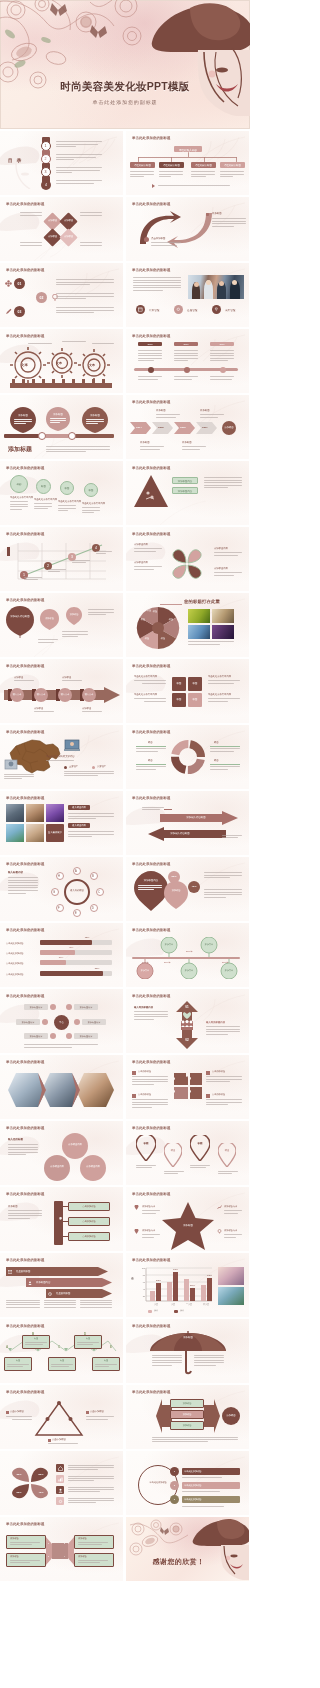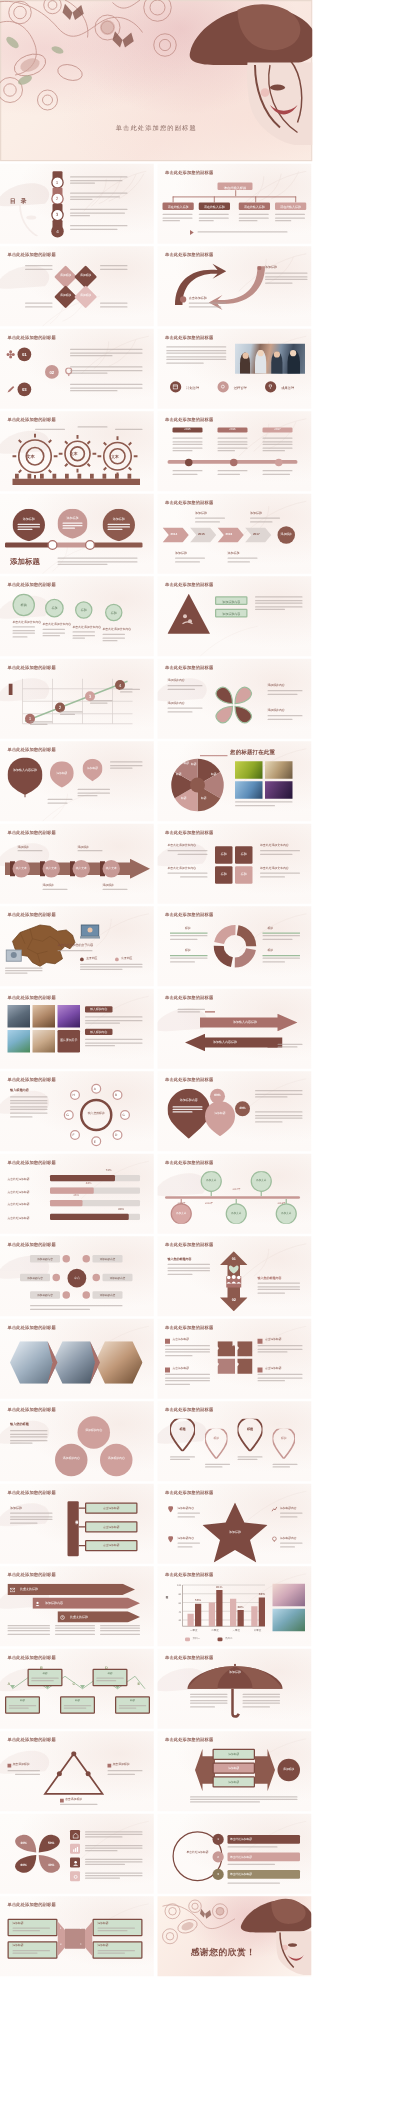--- a/index.html
+++ b/index.html
@@ -123,20 +123,21 @@
       <path d="M44 10 C58 2 84 4 92 18 C98 28 92 40 76 42 C58 44 44 32 44 10 Z" fill="#8d5a4e"></path>
       <path d="M52 52 C52 52 50 78 56 92 C62 106 78 116 90 118 L108 118 L108 52 Z" fill="#f2ded7"></path>
       <path d="M58 54 C58 72 64 92 78 104" fill="none" stroke="#7b4a40" stroke-width="1.6"></path>
       <path d="M70 54 C66 74 74 96 92 108" fill="none" stroke="#7b4a40" stroke-width="1.1"></path>
       <ellipse cx="76" cy="72" rx="6" ry="2.4" fill="#7b4a40"></ellipse>
       <path d="M70 86 C76 92 86 92 92 86 C86 96 76 96 70 86 Z" fill="#a8484c"></path>
       <circle cx="66" cy="76" r="3.5" fill="#e8a9a6" opacity=".55"></circle>
       <path d="M86 50 C96 62 98 84 92 100" fill="none" stroke="#7b4a40" stroke-width="1.2"></path>
     </svg>
 
+    <div class="cover-title">时尚美容美发化妆PPT模版</div>
     <div class="cover-sub">单击此处添加您的副标题</div>
   </div>
 
   <div class="grid">
 
     <div class="slide">
       <svg class="wm-lady" viewBox="0 0 46 44">
         <path d="M2 16 C6 6 22 0 34 2 C44 4 46 12 40 18 L12 20 C4 20 1 20 2 16Z" fill="#c9a6a0" opacity=".5"></path>
         <path d="M20 19 C20 28 24 38 34 44" fill="none" stroke="#c9a6a0" stroke-width="1.4" opacity=".5"></path>
         <ellipse cx="29" cy="29" rx="4" ry="1.6" fill="#c9a6a0" opacity=".5"></ellipse>

